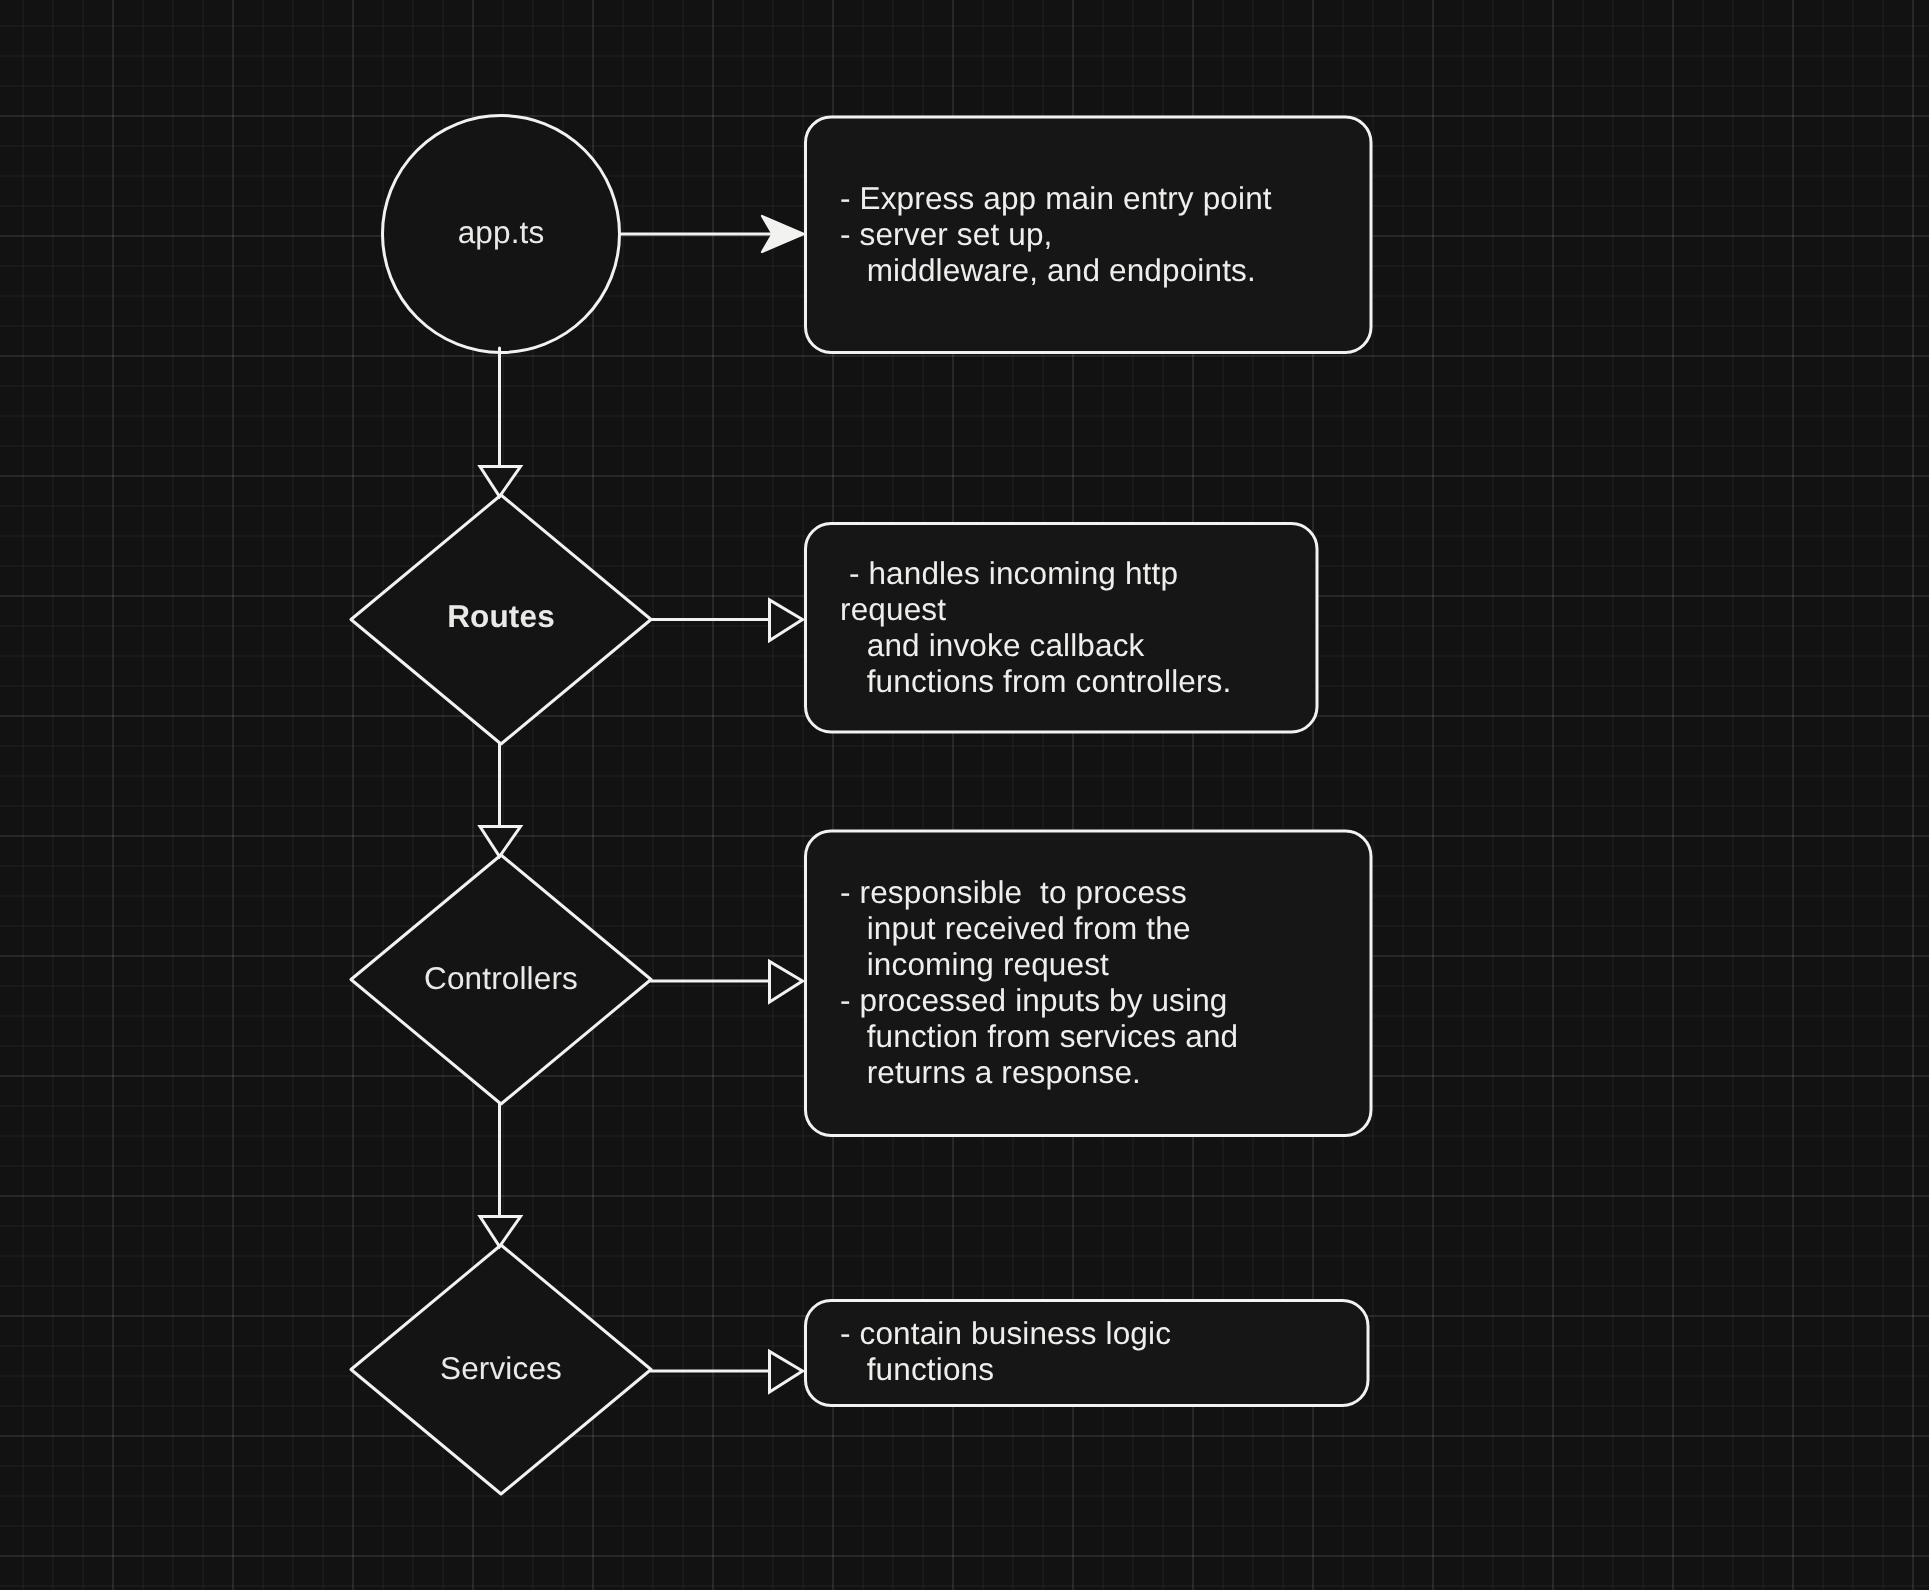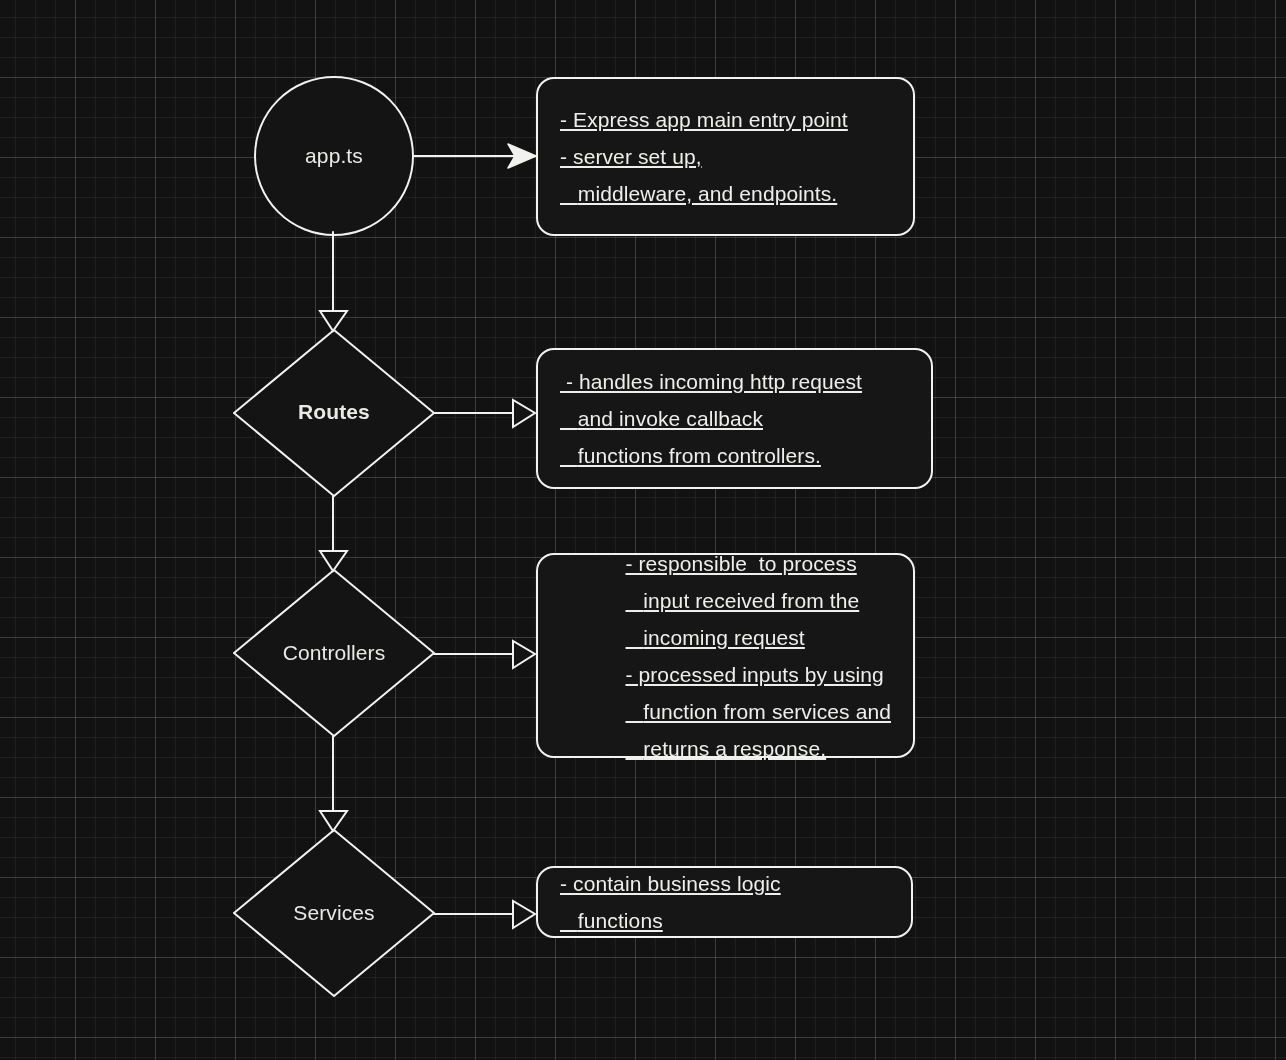--- a/index.html
+++ b/index.html
@@ -67,25 +67,24 @@
     box-sizing: border-box;
     background: #161616;
     border: 2px solid #f2f2f0;
     border-radius: 18px;
     display: flex;
     align-items: center;
   }
   .note-text {
     color: #eeeeec;
     font-size: 21px;
-    line-height: 37px;
+    line-height: 24px;
     padding: 0 22px;
     white-space: pre-wrap;
     letter-spacing: 0.1px;
-    text-decoration: underline;
   }
 </style>
 </head>
 <body>
 
 <div id="canvas">
 
   <svg class="layer" viewBox="0 0 1286 1060">
 
     <ellipse class="shape-stroke" cx="334" cy="156" rx="79" ry="79"></ellipse>
@@ -122,27 +121,27 @@
   <div class="node-label" style="left:334px; top:412px;font-weight:bold;">Routes</div>
   <div class="node-label" style="left:334px; top:653px;text-align:center;">Controllers</div>
   <div class="node-label" style="left:334px; top:913px;">Services</div>
 
   <div class="note-box" style="left:536px; top:77px; width:379px; height:159px;">
     <div class="note-text">- Express app main entry point
 - server set up,
    middleware, and endpoints.</div>
   </div>
 
-  <div class="note-box" style="left:536px; top:348px; width:397px; height:141px;">
+  <div class="note-box" style="left:536px; top:348px; width:343px; height:141px;">
     <div class="note-text"> - handles incoming http request
    and invoke callback
    functions from controllers.</div>
   </div>
 
-  <div class="note-box" style="left:536px; top:553px; width:379px; height:205px;justify-content:flex-end;">
+  <div class="note-box" style="left:536px; top:553px; width:379px; height:205px;">
     <div class="note-text">- responsible  to process
    input received from the
    incoming request
 - processed inputs by using
    function from services and
    returns a response.</div>
   </div>
 
   <div class="note-box" style="left:536px; top:866px; width:377px; height:72px;">
     <div class="note-text">- contain business logic

